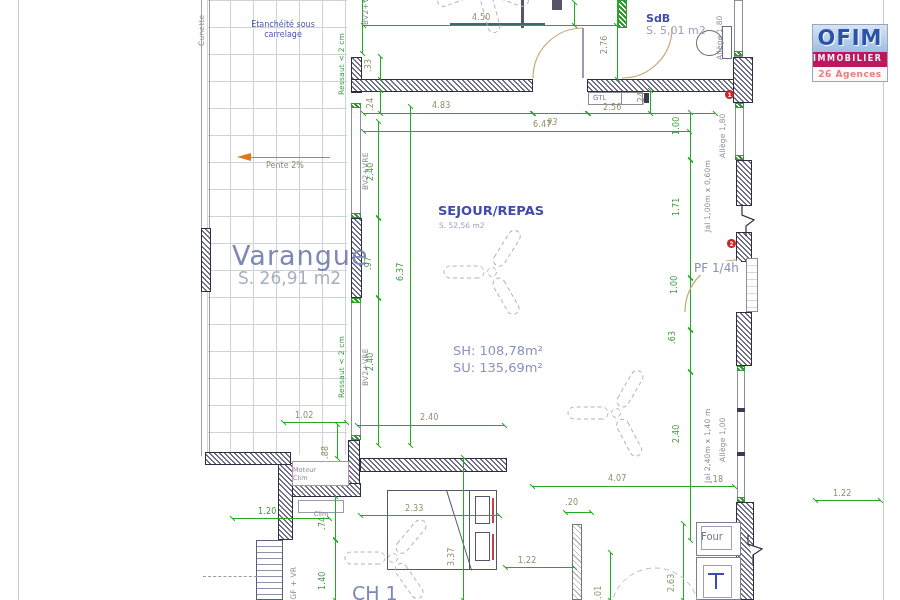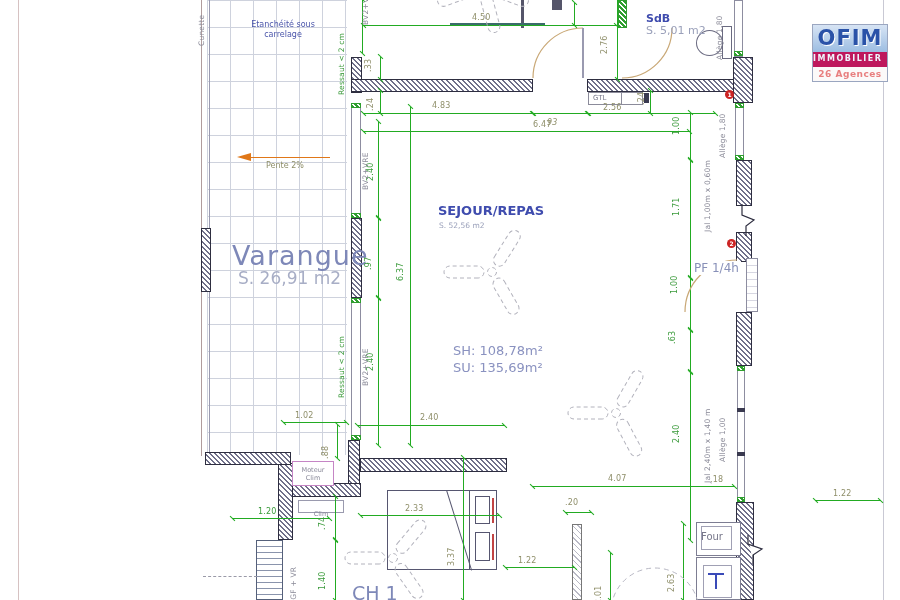--- a/index.html
+++ b/index.html
@@ -113,21 +113,21 @@
   <div class="wtick" style="left:737px;top:452px;width:8px;height:4px;"></div>
   <div class="wtick" style="left:644px;top:93px;width:5px;height:10px;"></div>
 
   <div class="wcap" style="left:618px;top:0;width:9px;height:28px;"></div>
 
   <div class="box" style="left:588px;top:92px;width:55px;height:13px;border:1px solid #8b8b9a;">
     <span style="position:absolute;left:4px;top:1px;font-size:7px;color:#77778a;">GTL</span>
     <div style="position:absolute;left:32px;top:0;width:1px;height:100%;background:#8b8b9a;"></div>
   </div>
 
-  <div class="box" style="left:292px;top:461px;width:42px;height:25px;border:1px solid #c585c5;text-align:center;">
+  <div class="box" style="left:292px;top:461px;width:57px;height:25px;border:1px solid #c585c5;text-align:left;">
     <div style="font-size:6.5px;color:#8a8a9a;line-height:8px;margin-top:4px;">Moteur</div>
     <div style="font-size:6.5px;color:#8a8a9a;line-height:8px;">Clim</div>
   </div>
 
   <div class="box" style="left:298px;top:500px;width:46px;height:13px;border:1px solid #9a9aae;text-align:center;">
     <span style="font-size:6.5px;color:#8a8a9a;line-height:12px;">Clim</span>
   </div>
 
   <div class="box" style="left:696px;top:522px;width:45px;height:34px;border:1px solid #7d7d92;">
     <div style="position:absolute;left:4px;top:3px;width:29px;height:22px;border:1px solid #a0a0b4;"></div>

